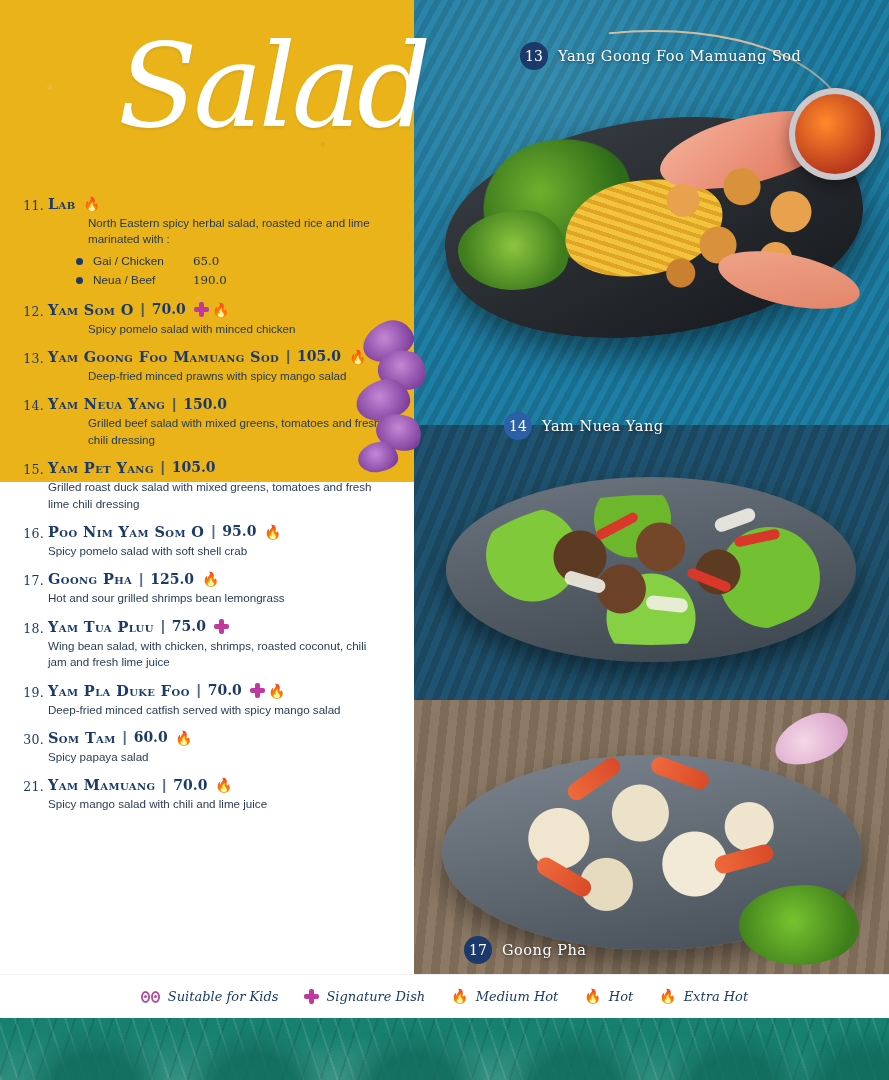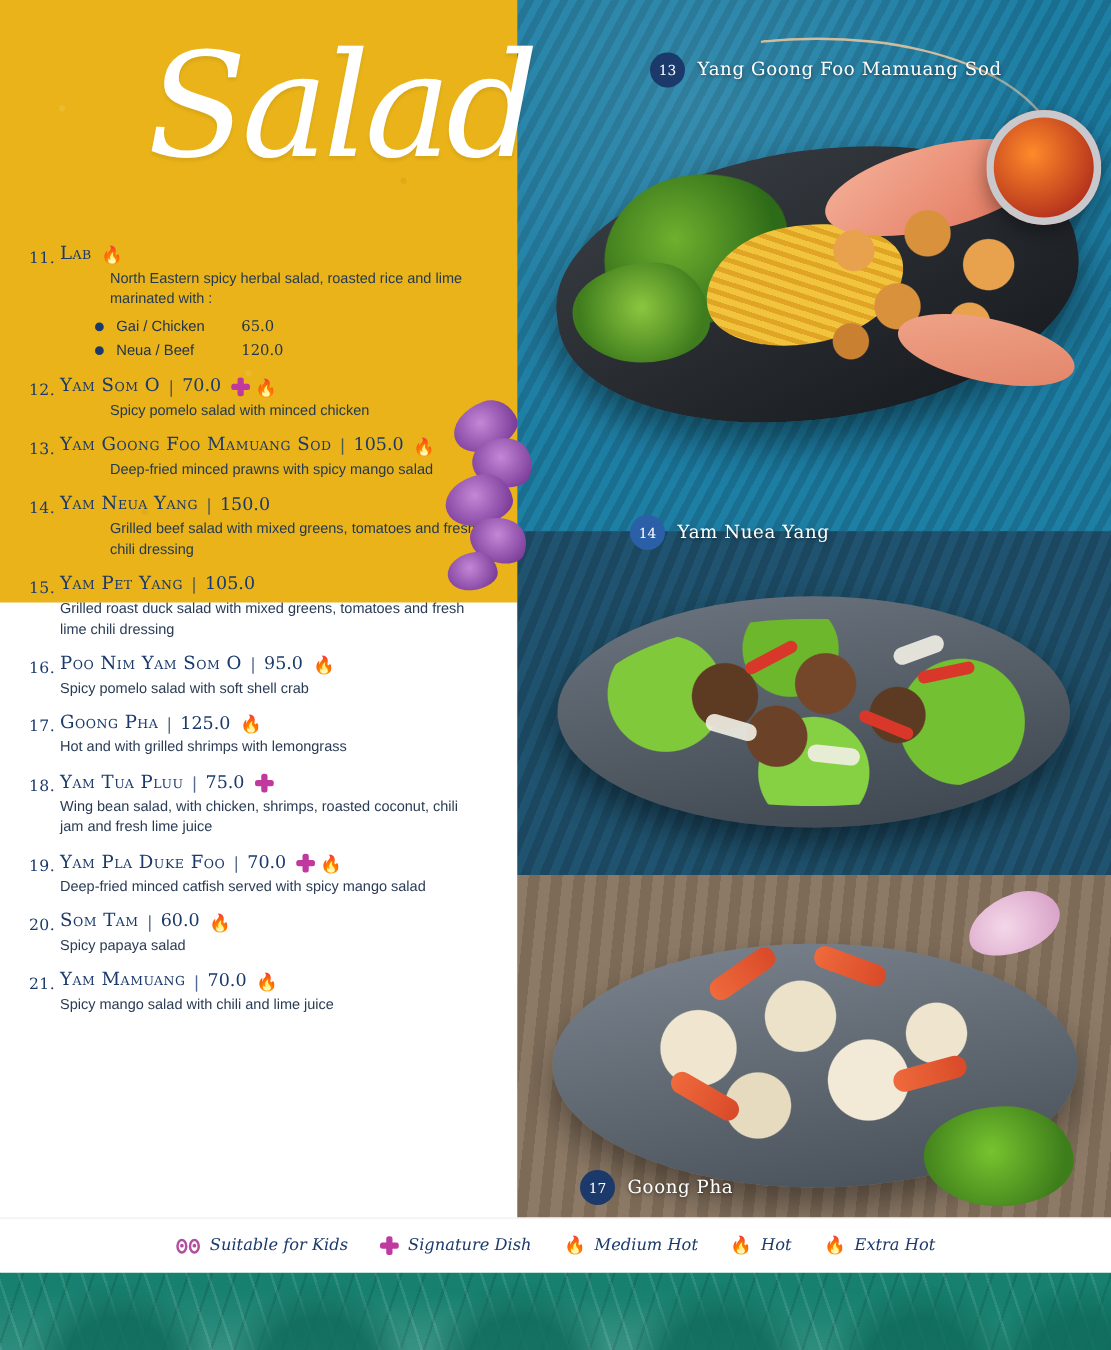--- a/index.html
+++ b/index.html
@@ -79,20 +79,21 @@
     font-size: 12.5px;
     color: #1b3a6b;
     letter-spacing: .3px;
   }
   .m-head {
     display: flex;
     align-items: center;
     flex-wrap: wrap;
     gap: 0px;
     line-height: 1.1;
+    font-weight: bold;
   }
   .m-name {
     font-family: "DejaVu Serif", serif;
     font-size: 14.5px;
     color: #1b3a6b;
     letter-spacing: .4px;
     font-variant: small-caps;
     text-transform: capitalize;
   }
   .m-sep {
@@ -165,21 +166,21 @@
     align-items: center;
     gap: 10px;
     z-index: 5;
   }
   .badge {
     width: 28px; height: 28px;
     border-radius: 50%;
     background: #1b3a6b;
     color: #ffffff;
     font-family: "DejaVu Serif", serif;
-    font-size: 11px;
+    font-size: 14px;
     display: flex;
     align-items: center;
     justify-content: center;
     flex: none;
   }
   .badge.light { background: #2b5fa8; }
   .plabel {
     font-family: "DejaVu Serif", serif;
     font-size: 14.5px;
     color: #ffffff;
@@ -543,21 +544,21 @@
         <div class="m-desc">North Eastern spicy herbal salad, roasted rice and lime marinated with :</div>
         <div class="m-options">
           <div class="m-opt">
             <span class="dot"></span>
             <span class="opt-label">Gai / Chicken</span>
             <span class="opt-price">65.0</span>
           </div>
           <div class="m-opt">
             <span class="dot"></span>
             <span class="opt-label">Neua / Beef</span>
-            <span class="opt-price">120.0</span>
+            <span class="opt-price">190.0</span>
           </div>
         </div>
       </div>
       <div class="menu-item on-yellow">
         <span class="m-num">12.</span>
         <div class="m-head">
           <span class="m-name">Yam Som O</span>
           <span class="m-sep">|</span>
           <span class="m-price">70.0</span>
           <span class="icons">
@@ -612,21 +613,21 @@
       <div class="menu-item">
         <span class="m-num">17.</span>
         <div class="m-head">
           <span class="m-name">Goong Pha</span>
           <span class="m-sep">|</span>
           <span class="m-price">125.0</span>
           <span class="icons">
             <span class="ic ic-flame">🔥</span>
           </span>
         </div>
-        <div class="m-desc">Hot and with grilled shrimps with lemongrass</div>
+        <div class="m-desc">Hot and sour grilled shrimps bean lemongrass</div>
       </div>
       <div class="menu-item">
         <span class="m-num">18.</span>
         <div class="m-head">
           <span class="m-name">Yam Tua Pluu</span>
           <span class="m-sep">|</span>
           <span class="m-price">75.0</span>
           <span class="icons">
             <span class="ic ic-sig"></span>
           </span>
@@ -640,21 +641,21 @@
           <span class="m-sep">|</span>
           <span class="m-price">70.0</span>
           <span class="icons">
             <span class="ic ic-sig"></span>
             <span class="ic ic-flame">🔥</span>
           </span>
         </div>
         <div class="m-desc">Deep-fried minced catfish served with spicy mango salad</div>
       </div>
       <div class="menu-item">
-        <span class="m-num">20.</span>
+        <span class="m-num">30.</span>
         <div class="m-head">
           <span class="m-name">Som Tam</span>
           <span class="m-sep">|</span>
           <span class="m-price">60.0</span>
           <span class="icons">
             <span class="ic ic-flame">🔥</span>
           </span>
         </div>
         <div class="m-desc">Spicy papaya salad</div>
       </div>

